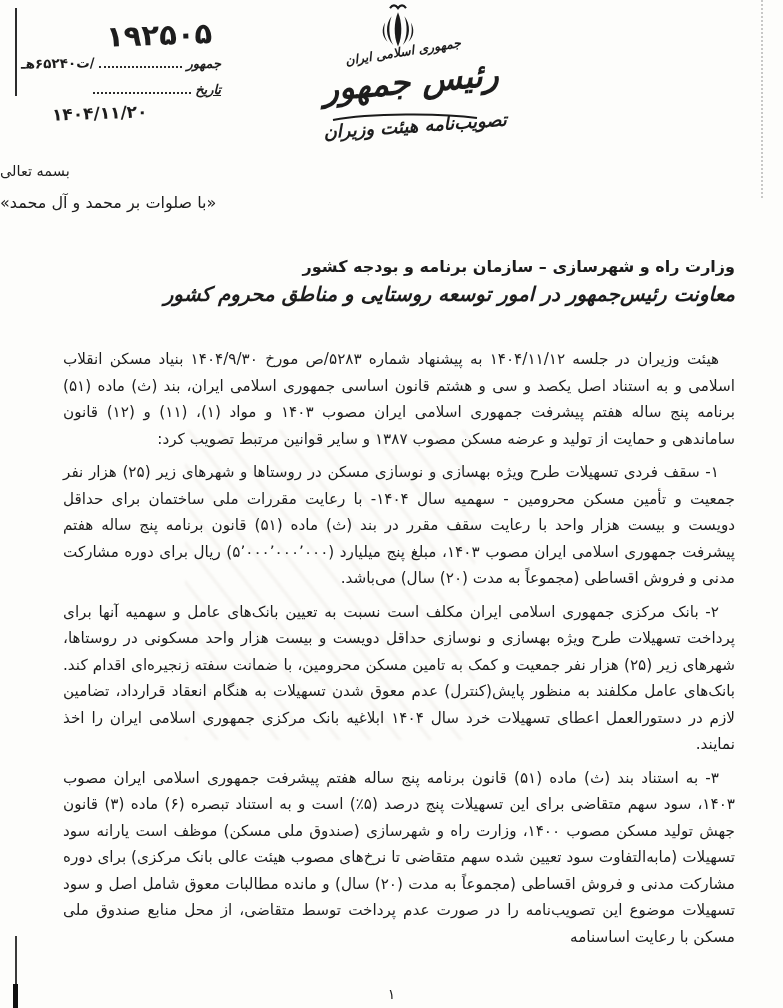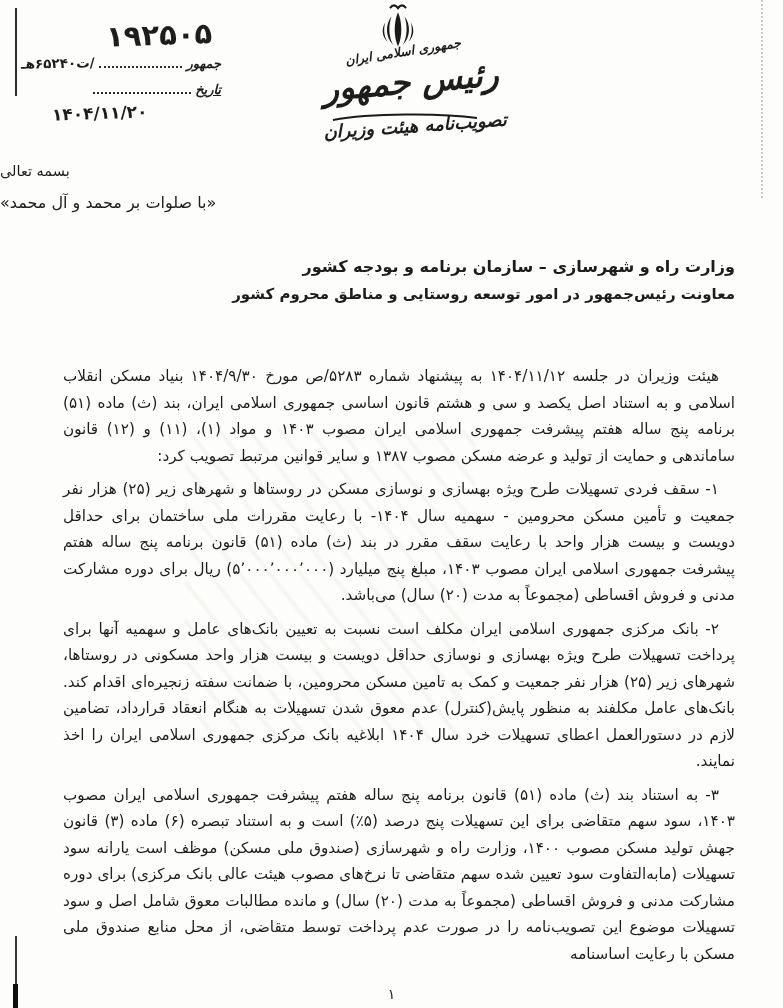--- a/index.html
+++ b/index.html
@@ -44,24 +44,24 @@
   .stamp-row.number-row{right:562px;top:55px;width:200px;}
   .stamp-row.date-row{right:562px;top:82px;width:132px;text-decoration:underline;}
   .hand-date{position:absolute;left:52px;top:103px;font-size:17px;font-weight:bold;
     letter-spacing:2px;transform:rotate(-2deg);}
   
   .besmellah{position:absolute;left:0;right:0;top:163px;text-align:left;font-size:14.5px;}
   .salavat{position:absolute;left:0;right:0;top:193px;text-align:left;font-size:16px;}
   
   .addressees{position:absolute;top:229px;right:48px;left:60px;line-height:27.5px;margin-top:24px;}
   .addr-line{font-weight:bold;font-size:16px;}
-  .addr-line.small{font-size:15px;}
+  .addr-line.small{font-size:20px;font-style:italic;}
   
   .body-text{position:absolute;top:346px;right:48px;left:63px;
-    font-size:15.2px;line-height:26.5px;text-align:justify;margin-top:17px;}
+    font-size:15.2px;line-height:26.5px;text-align:justify;}
   .body-text p{margin:0 0 7px 0;text-indent:16px;}
   
   .page-number{position:absolute;left:0;right:0;top:986px;text-align:center;font-size:14px;}
 </style>
 </head>
 <body>
 
 <div class="page" dir="rtl">
 
   <div class="edge-line-top-left"></div>

